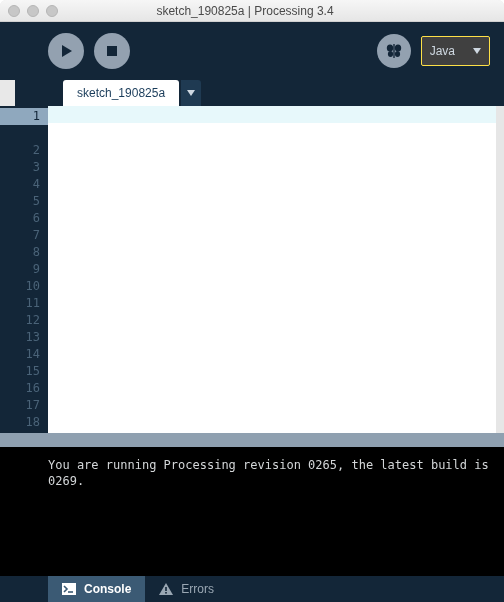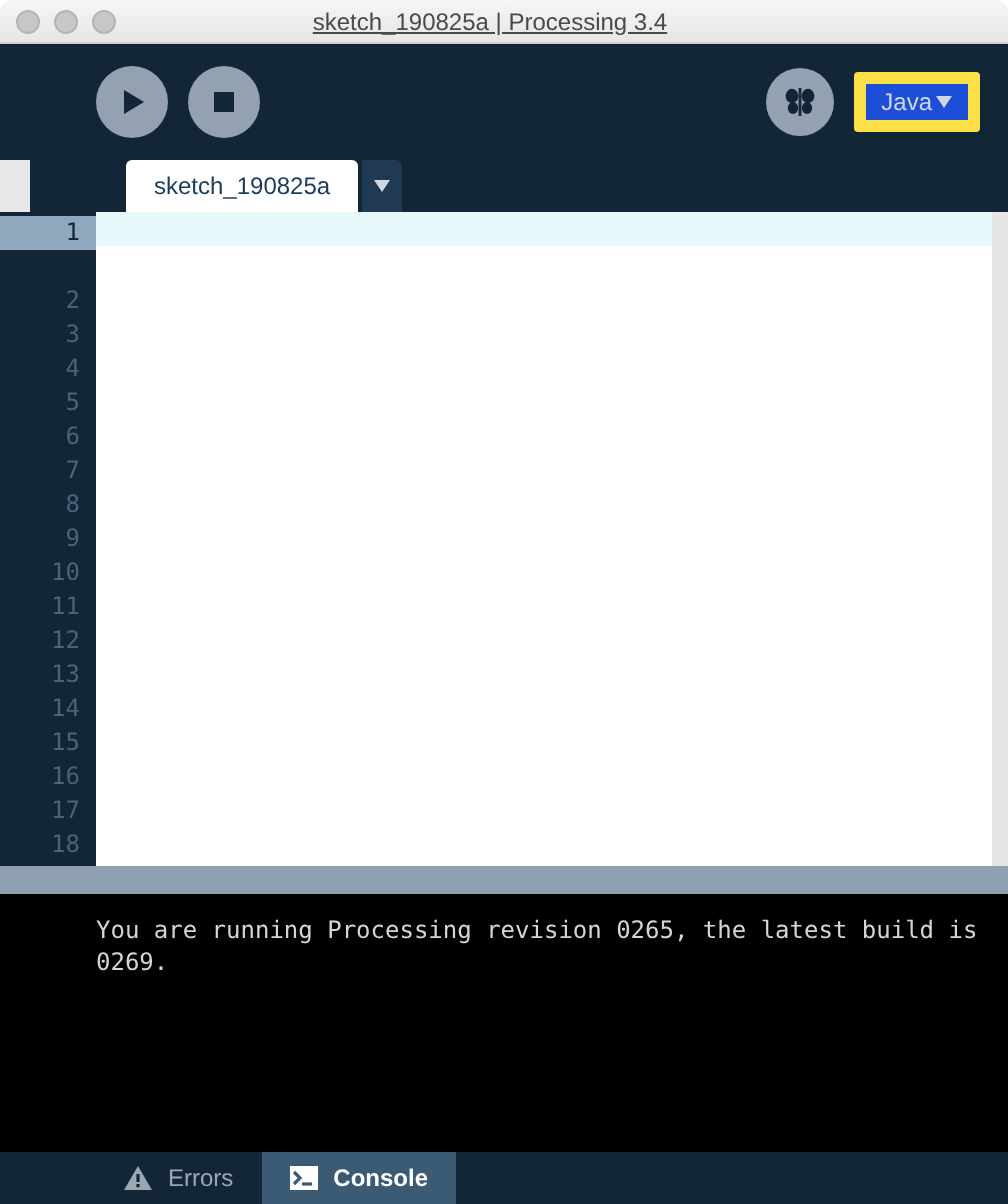--- a/index.html
+++ b/index.html
@@ -1,27 +1,27 @@
 <!DOCTYPE html>
 <html><head>
 <meta charset="utf-8">
 <style>
   * { box-sizing: border-box; margin: 0; padding: 0; }
   html, body { width: 504px; height: 602px; font-family: "Lucida Grande", Arial, sans-serif; overflow: hidden; }
   .window { width: 504px; height: 602px; display: flex; flex-direction: column; background: #e8e8e8; border-radius: 6px 6px 0 0; overflow: hidden; }
   .titlebar { height: 22px; background: linear-gradient(#f6f6f6,#e6e6e6); display: flex; align-items: center; padding: 0 8px; border-bottom: 1px solid #d0d0d0; position: relative; }
   .traffic { display: flex; gap: 7px; align-items: center; }
   .tl { width: 12px; height: 12px; border-radius: 50%; background: #c7c7c7; border: 0.5px solid #b5b5b5; }
-  .title { position: absolute; left: 0; right: 14px; text-align: center; font-size: 12px; color: #4a4a4a; text-decoration: underline; }
+  .title { position: absolute; left: 0; right: 14px; text-align: center; font-size: 12px; color: #4a4a4a; }
   .toolbar { height: 58px; background: #132638; display: flex; align-items: center; padding: 0 14px 0 48px; gap: 10px; }
   .circ-btn { width: 36px; height: 36px; border-radius: 50%; background: #93a1b0; display: flex; align-items: center; justify-content: center; cursor: pointer; }
   .circ-btn svg { display: block; }
   .spacer { flex: 1; }
   .debug-btn { width: 34px; height: 34px; border-radius: 50%; background: #93a1b0; display: flex; align-items: center; justify-content: center; cursor: pointer; }
-  .mode-select { height: 30px; border: 6px solid #fde047; color: #cfd8e1; font-size: 12px; display: flex; align-items: center; padding: 0 8px; gap: 2px; border-radius: 2px; cursor: pointer; background: #1d4ed8; }
+  .mode-select { height: 30px; border: 1px solid #fde047; color: #cfd8e1; font-size: 12px; display: flex; align-items: center; padding: 0 8px; gap: 18px; border-radius: 2px; cursor: pointer; background: #404040; }
   .tabbar { height: 26px; background: #132638; display: flex; align-items: flex-end; padding-left: 48px; margin-left: 15px; }
   .tab { height: 26px; background: #ffffff; color: #1a3c5a; font-size: 12px; display: flex; align-items: center; padding: 0 14px; border-radius: 3px 3px 0 0; }
   .tab-add { width: 20px; height: 26px; background: #1f3a52; display: flex; align-items: center; justify-content: center; cursor: pointer; border-radius: 0 3px 0 0; margin-left: 2px; }
   .editor { flex: 0 0 318px; display: flex; background: #0c1b29; }
   .gutter { width: 48px; background: #132638; padding: 2px 8px 2px 0; text-align: right; font-family: Menlo, Consolas, monospace; font-size: 12px; color: #4a6378; line-height: 17px; }
   .gutter .sel { background: #8fa8be; color: #132638; display: block; margin-right: -8px; padding-right: 8px; }
   .code { flex: 1; background: #ffffff; border-right: 8px solid #e6e6e6; position: relative; }
   .code-line1 { height: 17px; background: #e7f8fb; }
   .divider { height: 14px; background: #8fa0b0; }
   .console { flex: 1; background: #000000; color: #d3d6d8; font-family: Menlo, Consolas, monospace; font-size: 12px; padding: 10px 14px 0 48px; line-height: 16px; white-space: pre-wrap; }
@@ -88,31 +88,31 @@
     <div class="code">
       <div class="code-line1"></div>
     </div>
   </div>
 
   <div class="divider"></div>
 
   <div class="console"><span>You are running Processing revision 0265, the latest build is 0269.</span></div>
 
   <div class="bottombar">
+    <div class="btab active">
+      <svg width="14" height="12" viewBox="0 0 14 12">
+          <rect x="0" y="0" width="14" height="12" fill="#fff"></rect>
+          <polyline points="2,3 5,6 2,9" fill="none" stroke="#3b5a74" stroke-width="1.6"></polyline>
+          <line x1="6" y1="9" x2="11" y2="9" stroke="#3b5a74" stroke-width="1.6"></line>
+        </svg>
+      <span>Console</span>
+    </div>
     <div class="btab">
       <svg width="14" height="12" viewBox="0 0 14 12">
           <polygon points="7,0 14,12 0,12" fill="#9aa7b3"></polygon>
           <rect x="6.2" y="4" width="1.6" height="4" fill="#132638"></rect>
           <rect x="6.2" y="9" width="1.6" height="1.6" fill="#132638"></rect>
         </svg>
       <span>Errors</span>
     </div>
-    <div class="btab active">
-      <svg width="14" height="12" viewBox="0 0 14 12">
-          <rect x="0" y="0" width="14" height="12" fill="#fff"></rect>
-          <polyline points="2,3 5,6 2,9" fill="none" stroke="#3b5a74" stroke-width="1.6"></polyline>
-          <line x1="6" y1="9" x2="11" y2="9" stroke="#3b5a74" stroke-width="1.6"></line>
-        </svg>
-      <span>Console</span>
-    </div>
   </div>
 
 </div>
 
 </body></html>

